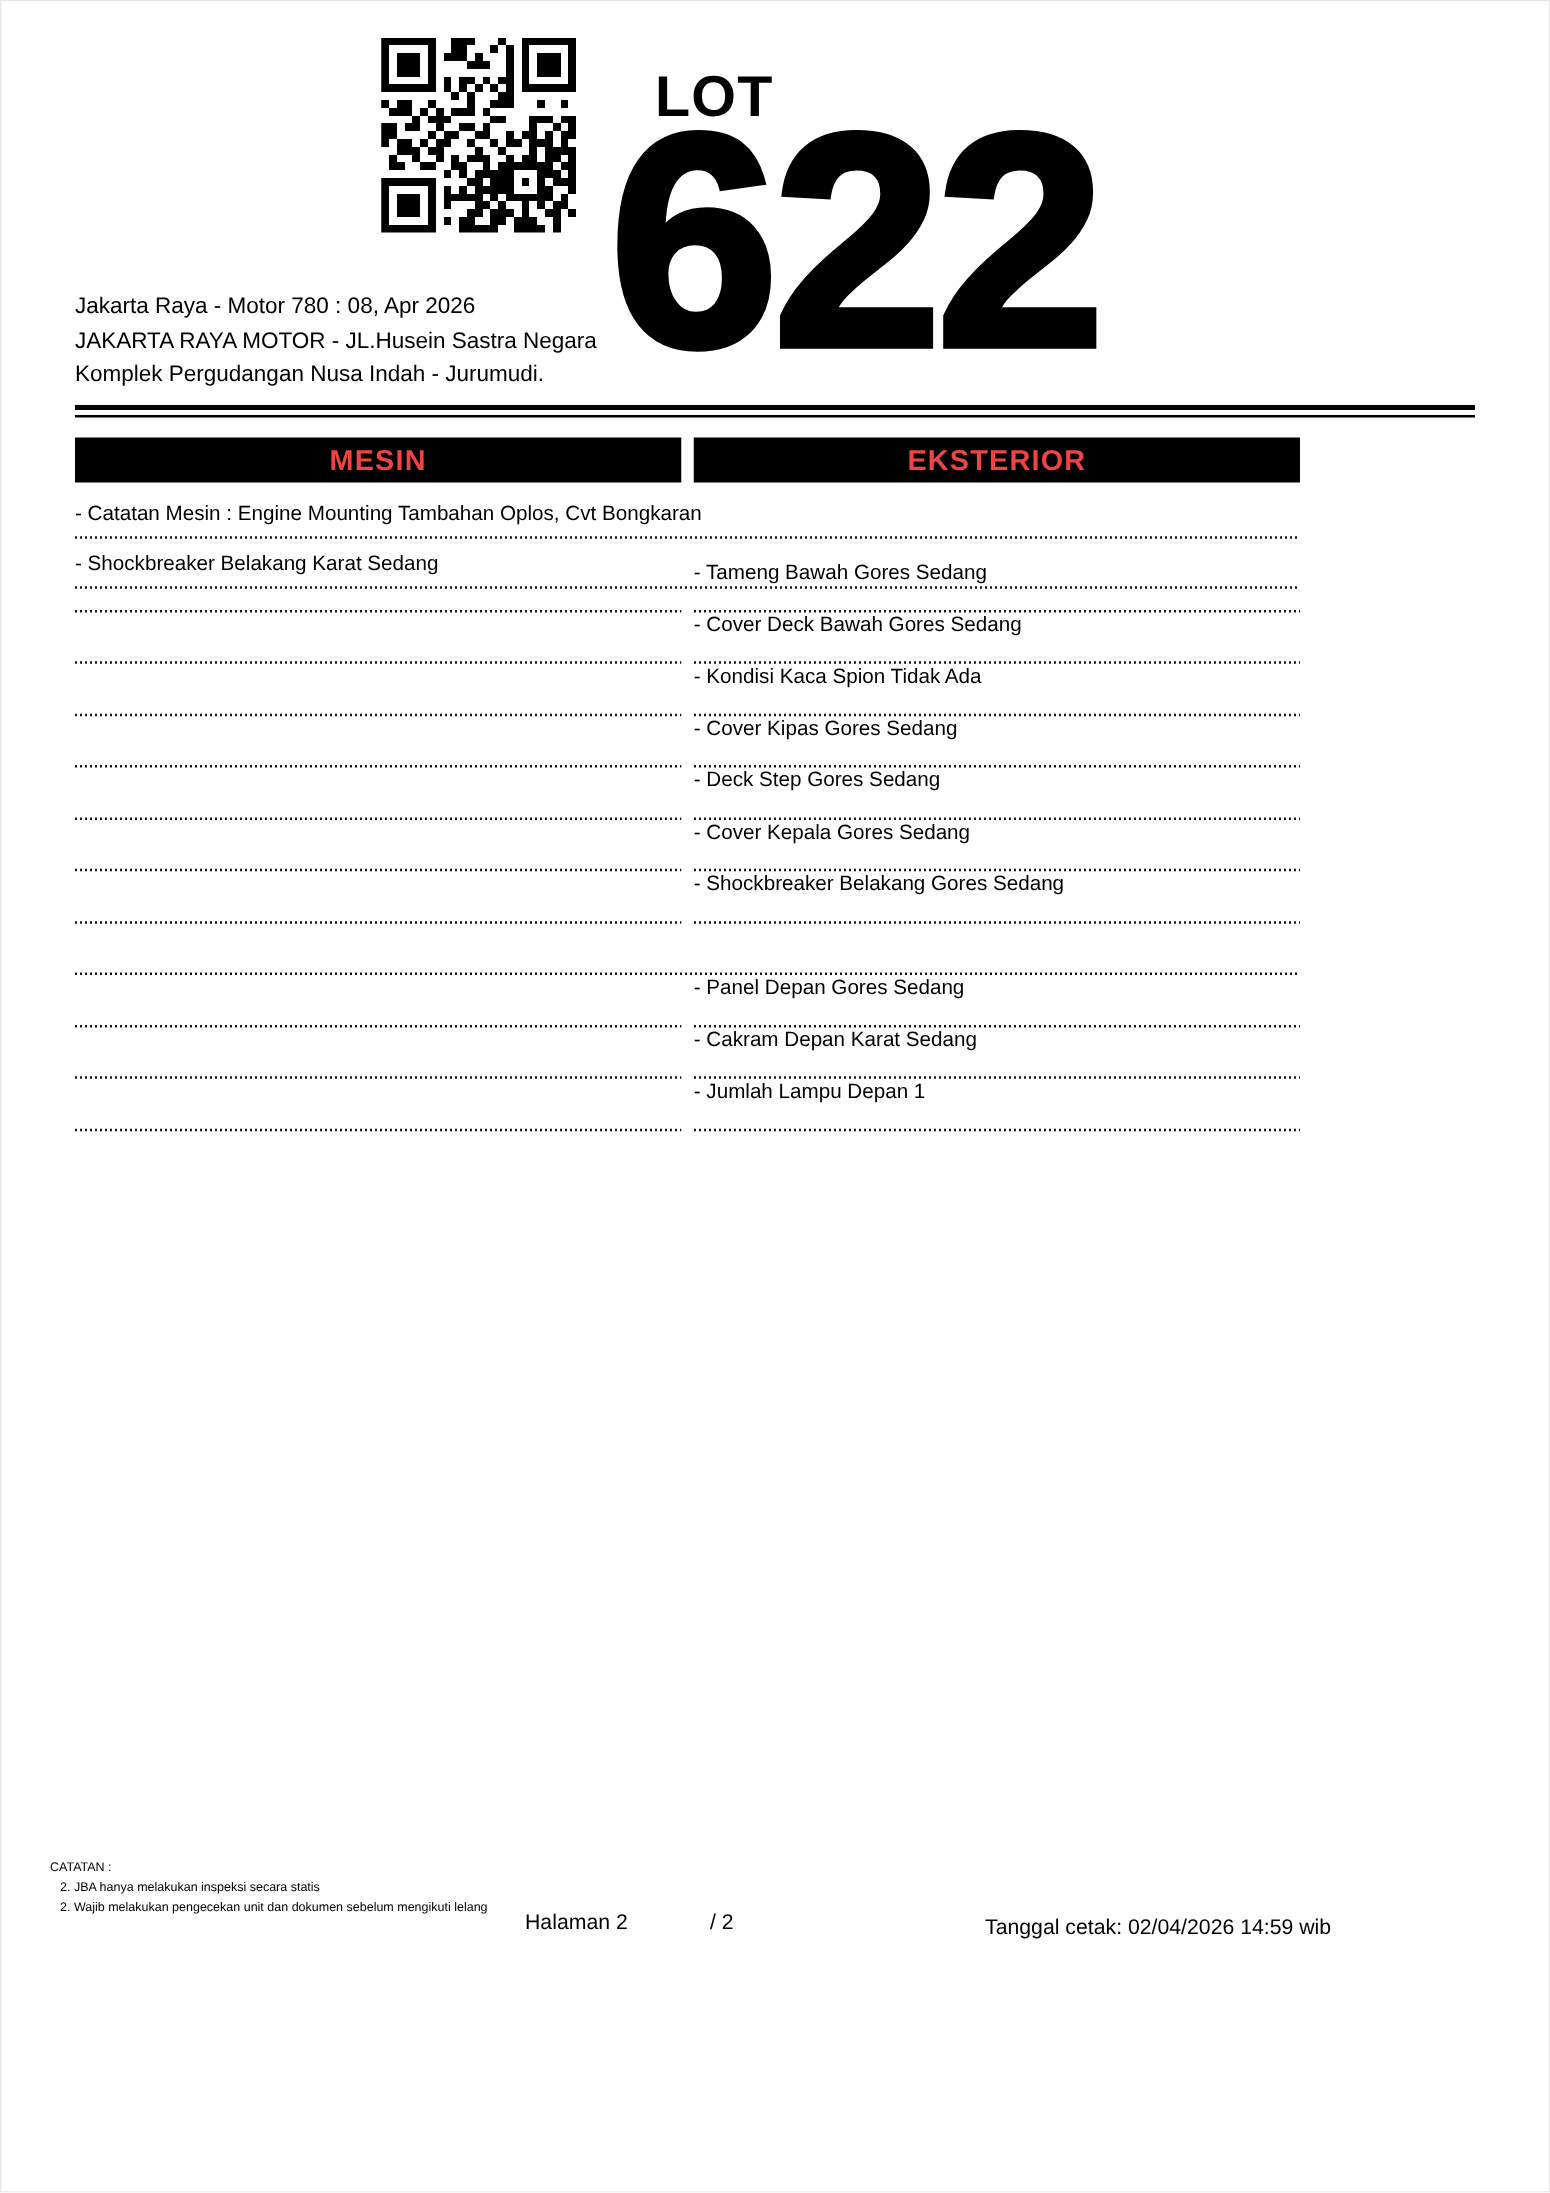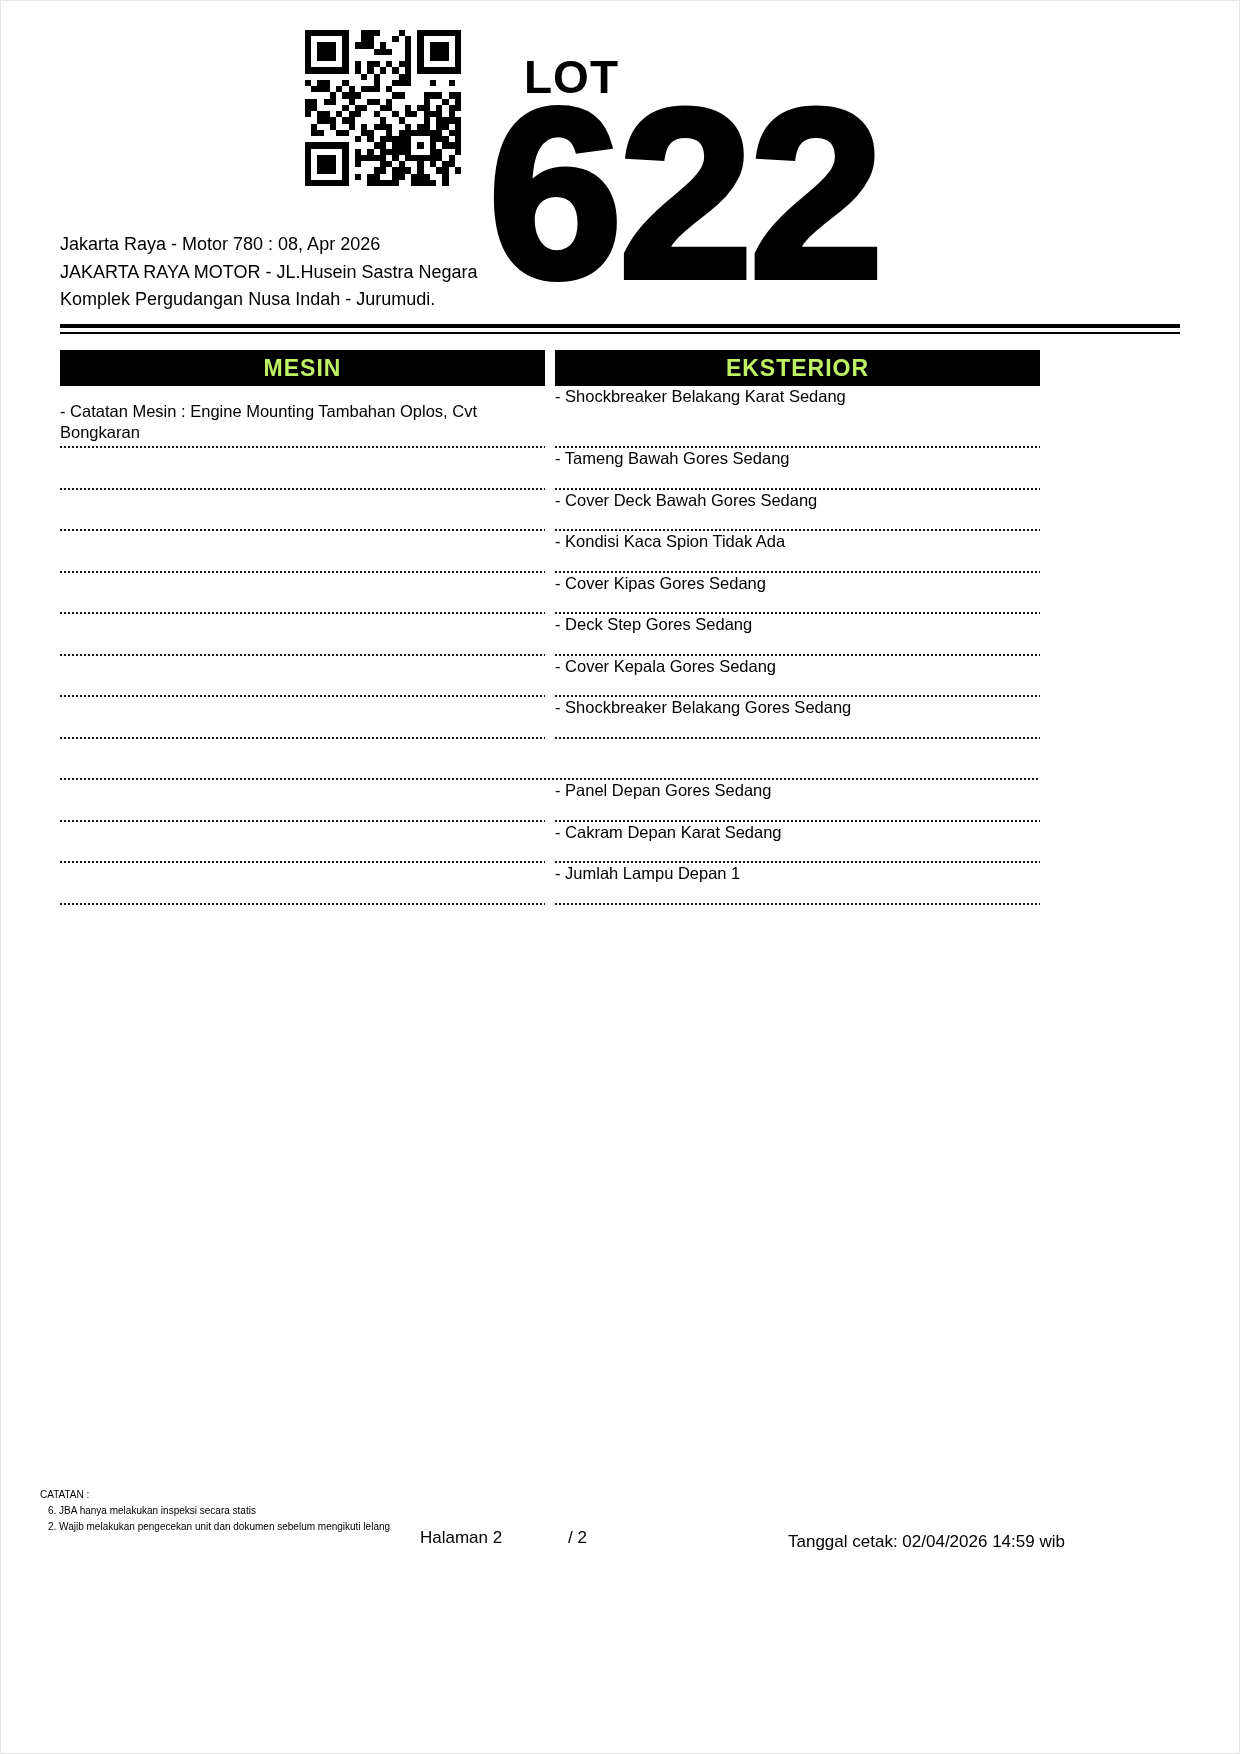--- a/index.html
+++ b/index.html
@@ -63,30 +63,30 @@
   .table {
     position: absolute;
     left: 60px;
     top: 350px;
     width: 980px;
   }
   .thead { display: flex; gap: 10px; }
   .th {
     flex: 1;
     background: #000;
-    color: #bef264;
+    color: #ef4444;
     height: 36px;
     line-height: 36px;
     text-align: center;
     font-size: 23px;
     font-weight: 700;
     letter-spacing: 1px;
   }
   .tr { display: flex; gap: 10px; height: 41.5px; }
-  .tr.first { height: 62px; }
+  .tr.first { height: 62px; flex-direction: column; }
   .td {
     flex: 1;
     position: relative;
     display: flex;
     align-items: flex-start;
     padding: 0 0 9px 0;
     box-sizing: border-box;
   }
   .cell-text {
     font-size: 16.5px;
@@ -578,21 +578,21 @@
           <div class="td eksterior-cell right-cell">
             <span class="cell-text">- Jumlah Lampu Depan 1</span>
             <div class="dotline"></div>
           </div>
         </div>
       </div>
   </div>
 
   <div class="notes">
     <div class="notes-title">CATATAN :</div>
-    <div class="note-line">6. JBA hanya melakukan inspeksi secara statis</div>
+    <div class="note-line">2. JBA hanya melakukan inspeksi secara statis</div>
     <div class="note-line">2. Wajib melakukan pengecekan unit dan dokumen sebelum mengikuti lelang</div>
   </div>
 
   <div class="page-label">Halaman 2</div>
   <div class="page-total">/ 2</div>
   <div class="print-date">Tanggal cetak: 02/04/2026 14:59 wib</div>
 
 </div>
 
 </body></html>

